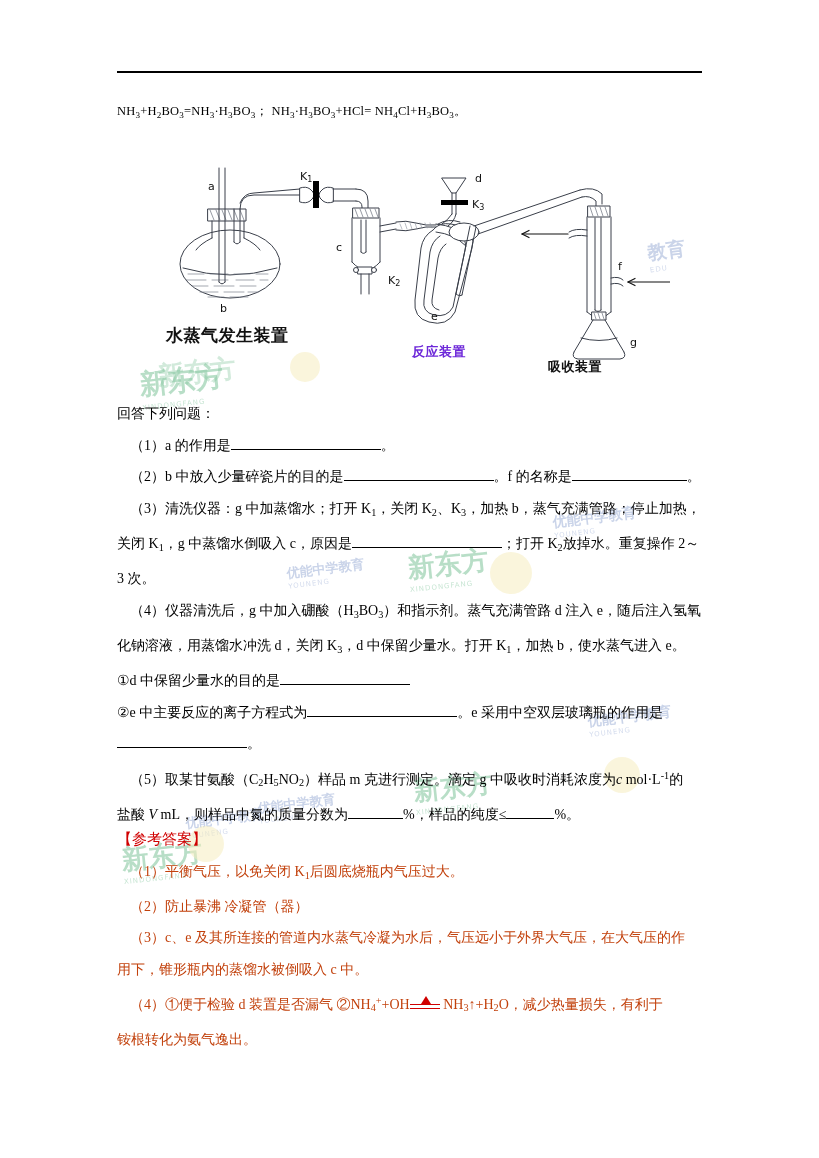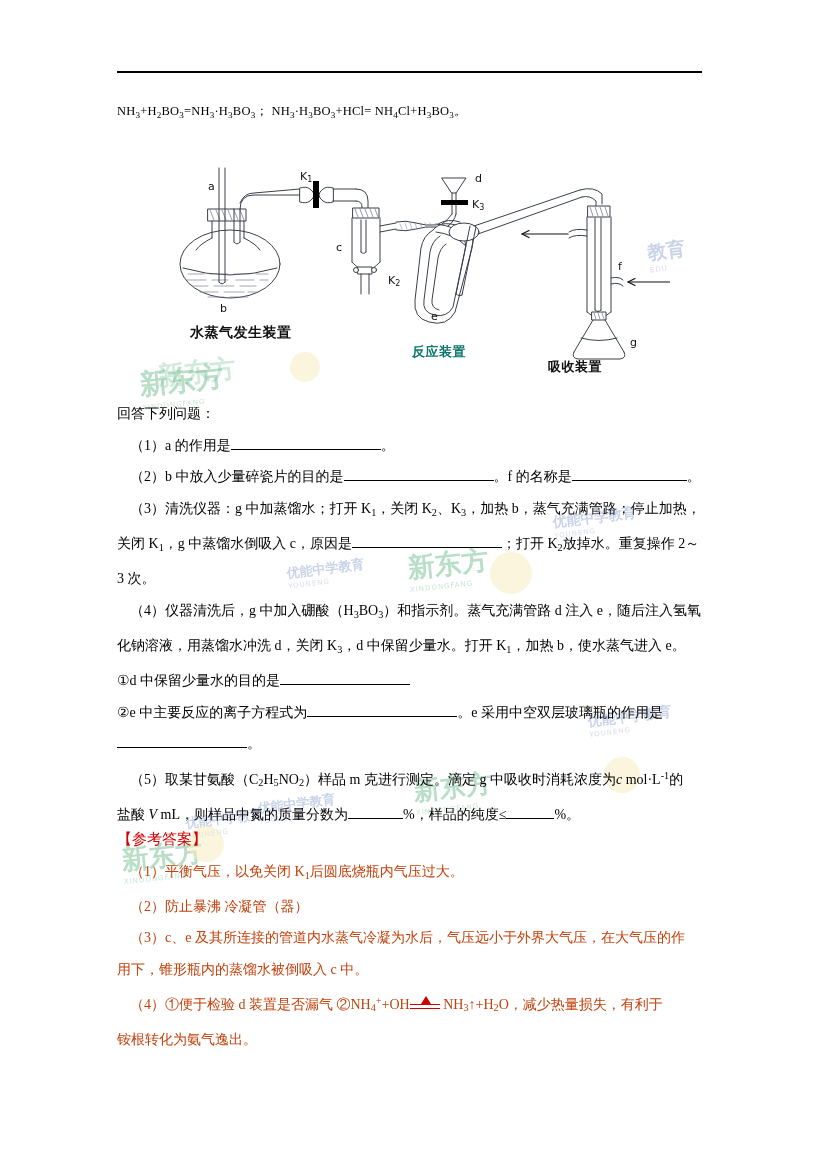--- a/index.html
+++ b/index.html
@@ -340,22 +340,22 @@
           <text x="480" y="186">g</text>
           <text x="150" y="20">K<tspan font-size="8" dy="2">1</tspan></text>
           <text x="238" y="124">K<tspan font-size="8" dy="2">2</tspan></text>
           <text x="322" y="48">K<tspan font-size="8" dy="2">3</tspan></text>
         </g>
         <g font-family="DejaVu Sans, sans-serif" font-size="12.5" fill="#111" font-weight="bold">
           <text x="18" y="178"></text>
         </g>
       </svg>
 
-      <div style="position:absolute; left:16px; top:164px; font-family:'DejaVu Sans',sans-serif; font-size:14px; font-weight:bold; color:#111; letter-spacing:.5px;margin-left:24px;">水蒸气发生装置</div>
-      <div style="position:absolute; left:262px; top:183px; font-family:'DejaVu Sans',sans-serif; font-size:13px; font-weight:bold; color:#0f766e; letter-spacing:.5px;">反应装置</div>
+      <div style="position:absolute; left:16px; top:164px; font-family:'DejaVu Sans',sans-serif; font-size:17px; font-weight:bold; color:#111; letter-spacing:.5px;">水蒸气发生装置</div>
+      <div style="position:absolute; left:262px; top:183px; font-family:'DejaVu Sans',sans-serif; font-size:13px; font-weight:bold; color:#6d28d9; letter-spacing:.5px;">反应装置</div>
       <div style="position:absolute; left:398px; top:198px; font-family:'DejaVu Sans',sans-serif; font-size:13px; font-weight:bold; color:#111; letter-spacing:.5px;">吸收装置</div>
     </div>
 
     <div class="qblock">
 
       <div class="line">回答下列问题：</div>
 
       <div class="line indent">
         <span>（1）a 的作用是</span><span class="blank b150"></span><span>。</span>
       </div>

